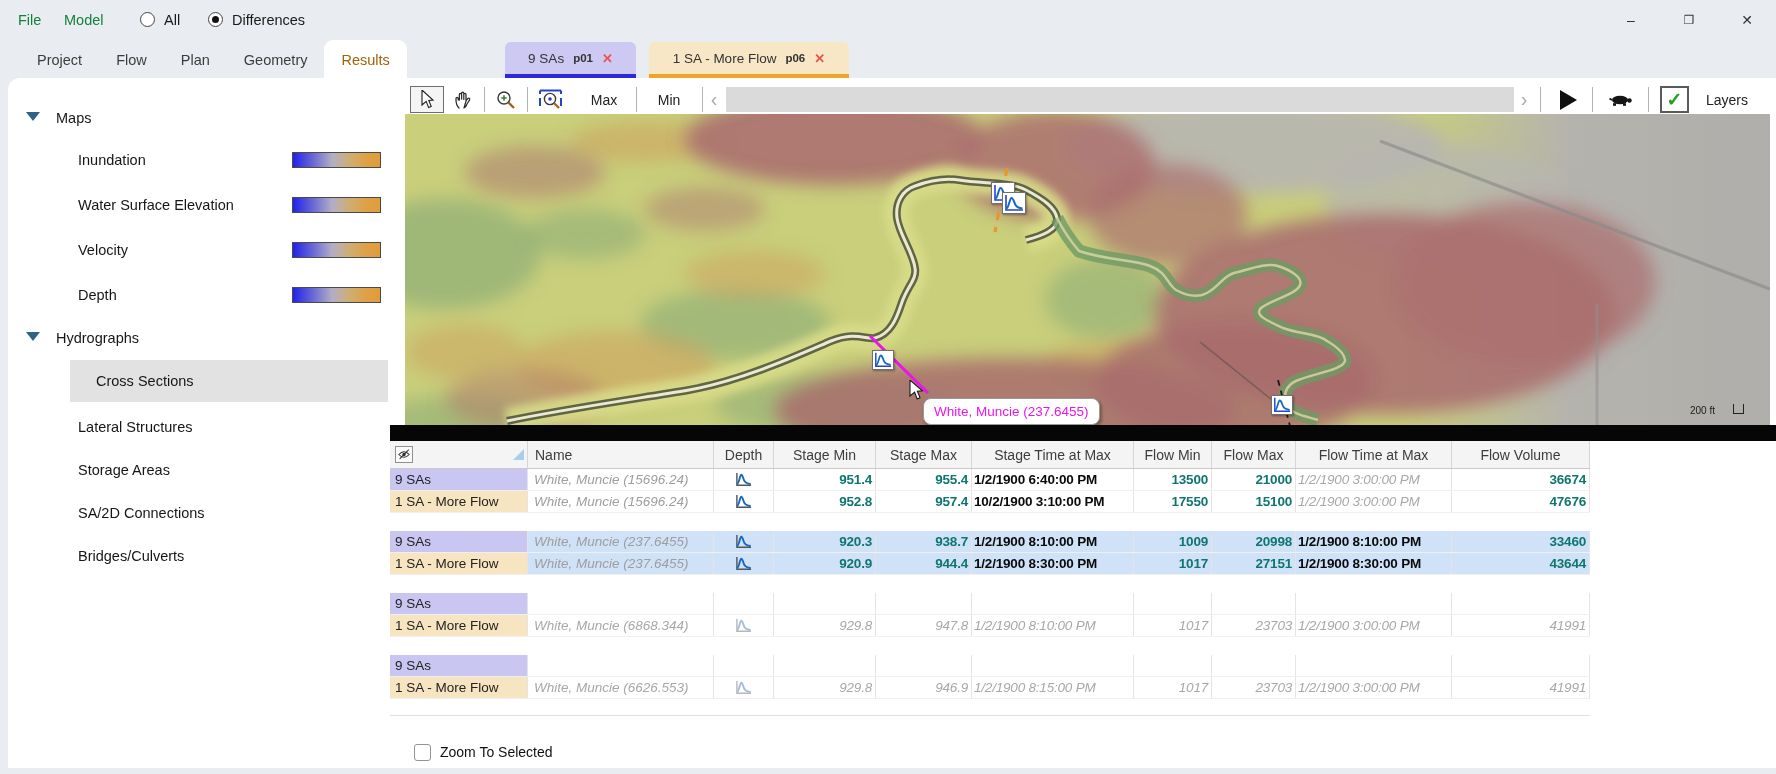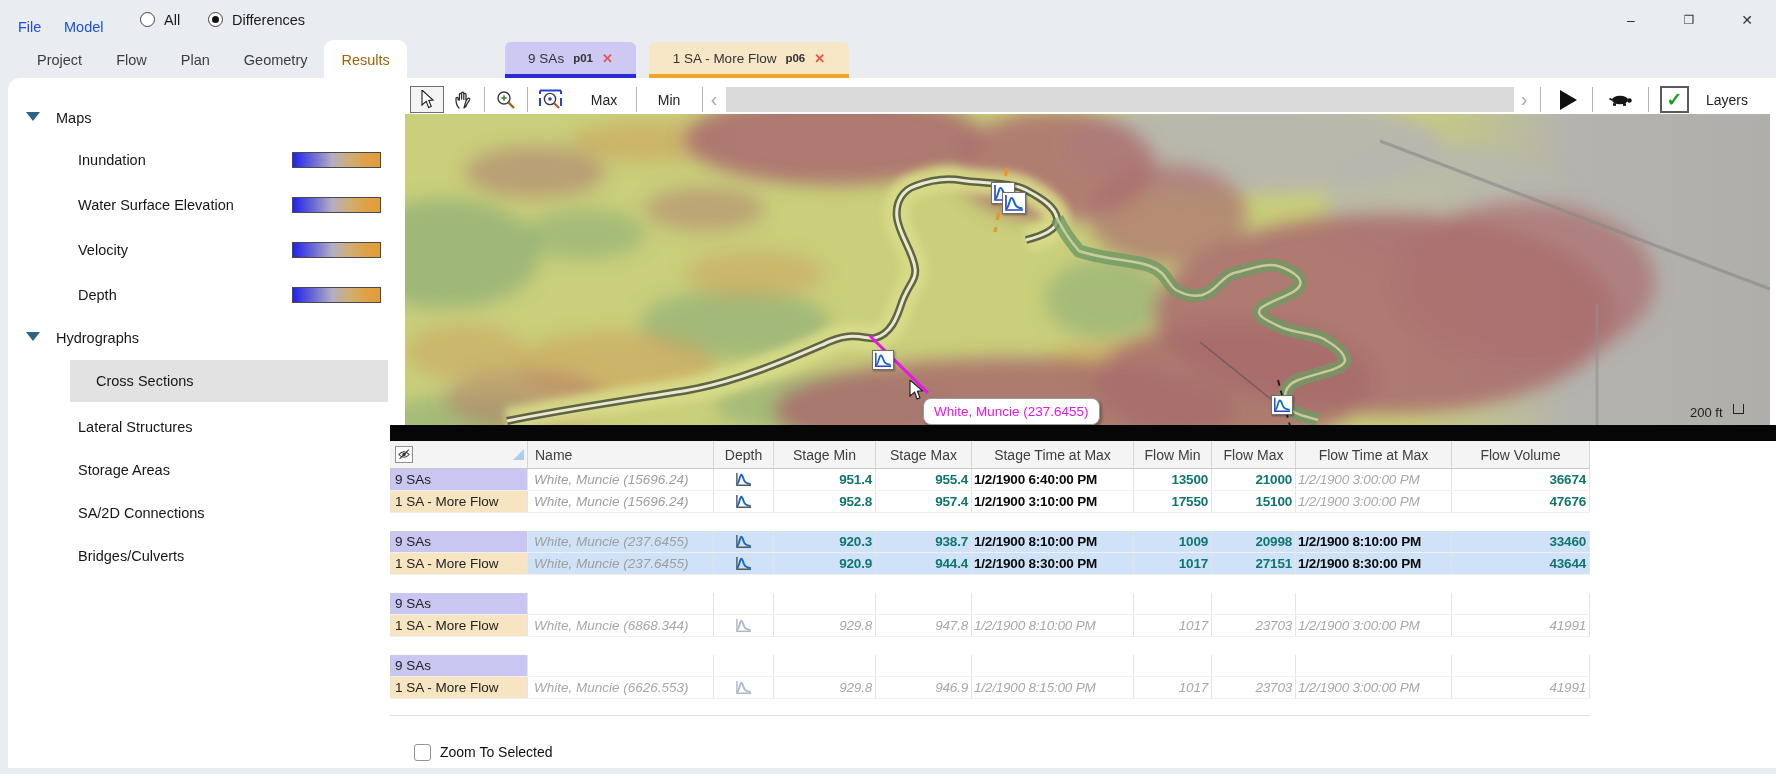--- a/index.html
+++ b/index.html
@@ -1,20 +1,20 @@
 <!DOCTYPE html>
 <html><head>
 <meta charset="utf-8">
 <style>
   html,body{margin:0;padding:0;background:#cfd4d8;}
   .window{position:relative;width:1776px;height:774px;background:#e9edf1;
     font-family:"Liberation Sans",sans-serif;overflow:hidden;color:#1a1a1a;}
   
   .menubar{position:absolute;top:0;left:0;width:100%;height:40px;}
-  .menu-item{position:absolute;top:0;height:40px;line-height:40px;font-size:14.5px;color:#1d4ed8;padding:7px 6px;cursor:default;}
+  .menu-item{position:absolute;top:0;height:40px;line-height:40px;font-size:14.5px;color:#15803d;padding:0 6px;cursor:default;}
   .radio{position:absolute;top:12px;width:15px;height:15px;border:1.5px solid #444;border-radius:50%;background:#fff;box-sizing:border-box;}
   .radio .dot{position:absolute;left:2.6px;top:2.6px;width:7px;height:7px;border-radius:50%;background:#111;display:none;}
   .radio.sel .dot{display:block;}
   .radio-label{position:absolute;top:0;height:40px;line-height:40px;font-size:14.5px;}
   .title-pill{position:absolute;left:757px;top:0;width:260px;height:34px;background:linear-gradient(#dedede,#d2d2d2);
     border-radius:0 0 10px 10px;box-shadow:0 2px 4px rgba(0,0,0,.22);text-align:center;line-height:34px;font-size:14px;color:#222;}
   .winbtn{position:absolute;top:0;width:46px;height:40px;text-align:center;line-height:40px;font-size:14px;color:#333;}
   
   .tabrow{position:absolute;top:40px;left:20px;height:38px;display:flex;}
   .navtab{height:38px;line-height:40px;padding:0 17px;font-size:14.5px;color:#3c3c3c;}
@@ -41,21 +41,21 @@
   .chev{font-size:20px;color:#a9a9a9;line-height:27px;}
   .timeline{position:absolute;top:87px;height:25px;background:#dadada;}
   .play{width:0;height:0;border-left:17px solid #101010;border-top:10px solid transparent;border-bottom:10px solid transparent;}
   .layersbox{position:absolute;top:86px;width:29px;height:27px;border:2px solid #5a5a5a;box-sizing:border-box;background:#fff;
     text-align:center;line-height:23px;font-size:19px;font-weight:bold;color:#1da11d;}
   
   .map{position:absolute;left:405px;top:114px;width:1365px;height:311px;overflow:hidden;background:#c9cf7b;}
   .map-marker{position:absolute;width:24px;height:22px;background:#fff;border:1px solid #6f6f6f;box-sizing:border-box;box-shadow:1px 1px 2px rgba(0,0,0,.35);}
   .tooltip{position:absolute;height:25px;background:#fff;border:1px solid #9a9a9a;border-radius:8px;box-shadow:1.5px 2px 3px rgba(0,0,0,.3);
     color:#e816e8;font-size:13.5px;line-height:25px;padding:0 10px;white-space:nowrap;}
-  .scale-label{position:absolute;font-size:13px;color:#1c1c1c;}
+  .scale-label{position:absolute;font-size:10px;color:#1c1c1c;}
   .scale-bracket{position:absolute;width:9px;height:9px;border-left:1.5px solid #222;border-right:1.5px solid #222;border-bottom:1.5px solid #222;}
   
   .blackbar{position:absolute;left:390px;top:425px;width:1386px;height:16px;background:#060606;}
   
   .rtable{position:absolute;left:390px;top:441px;width:1200px;font-size:13.5px;}
   .thead,.trow{display:grid;grid-template-columns:138px 186px 60px 102px 96px 162px 78px 84px 156px 138px;}
   .thead{height:27px;background:#f4f4f4;border-bottom:1px solid #c9c9c9;color:#3d3d3d;font-size:14px;}
   .thead>div{display:flex;align-items:center;justify-content:center;border-right:1px solid #d6d6d6;box-sizing:border-box;}
   .thead>div.hl{justify-content:flex-start;padding-left:7px;}
   .thead .firstcol{justify-content:space-between;padding:0 3px 0 5px;}
@@ -349,21 +349,21 @@
           <div class="c-plan vb">1 SA - More Flow</div>
           <div class="c-name">White, Muncie (15696.24)</div>
           <div class="c-data">
             <svg width="19" height="17" viewBox="0 0 20 18">
       <path d="M3 2 v13 h15" stroke="#555" stroke-width="1.5" fill="none"></path>
       <path d="M3 14 c2.6-.4 3-10 4.6-10 c1.6 0 2 4.2 3.4 6.6 c1.4 2.4 4 2.9 6.6 3.2" stroke="#1668c2" stroke-width="2" fill="none"></path>
     </svg>
           </div>
           <div class="c-num">952.8</div>
           <div class="c-num">957.4</div>
-          <div class="c-time">1/2/1900 3:10:00 PM</div>
+          <div class="c-time">10/2/1900 3:10:00 PM</div>
           <div class="c-num">17550</div>
           <div class="c-num">15100</div>
           <div class="c-time mut">1/2/1900 3:00:00 PM</div>
           <div class="c-num">47676</div>
         </div>
         <div class="rowgap"></div>
         <div class="trow selected">
           <div class="c-plan va">9 SAs</div>
           <div class="c-name">White, Muncie (237.6455)</div>
           <div class="c-data">

